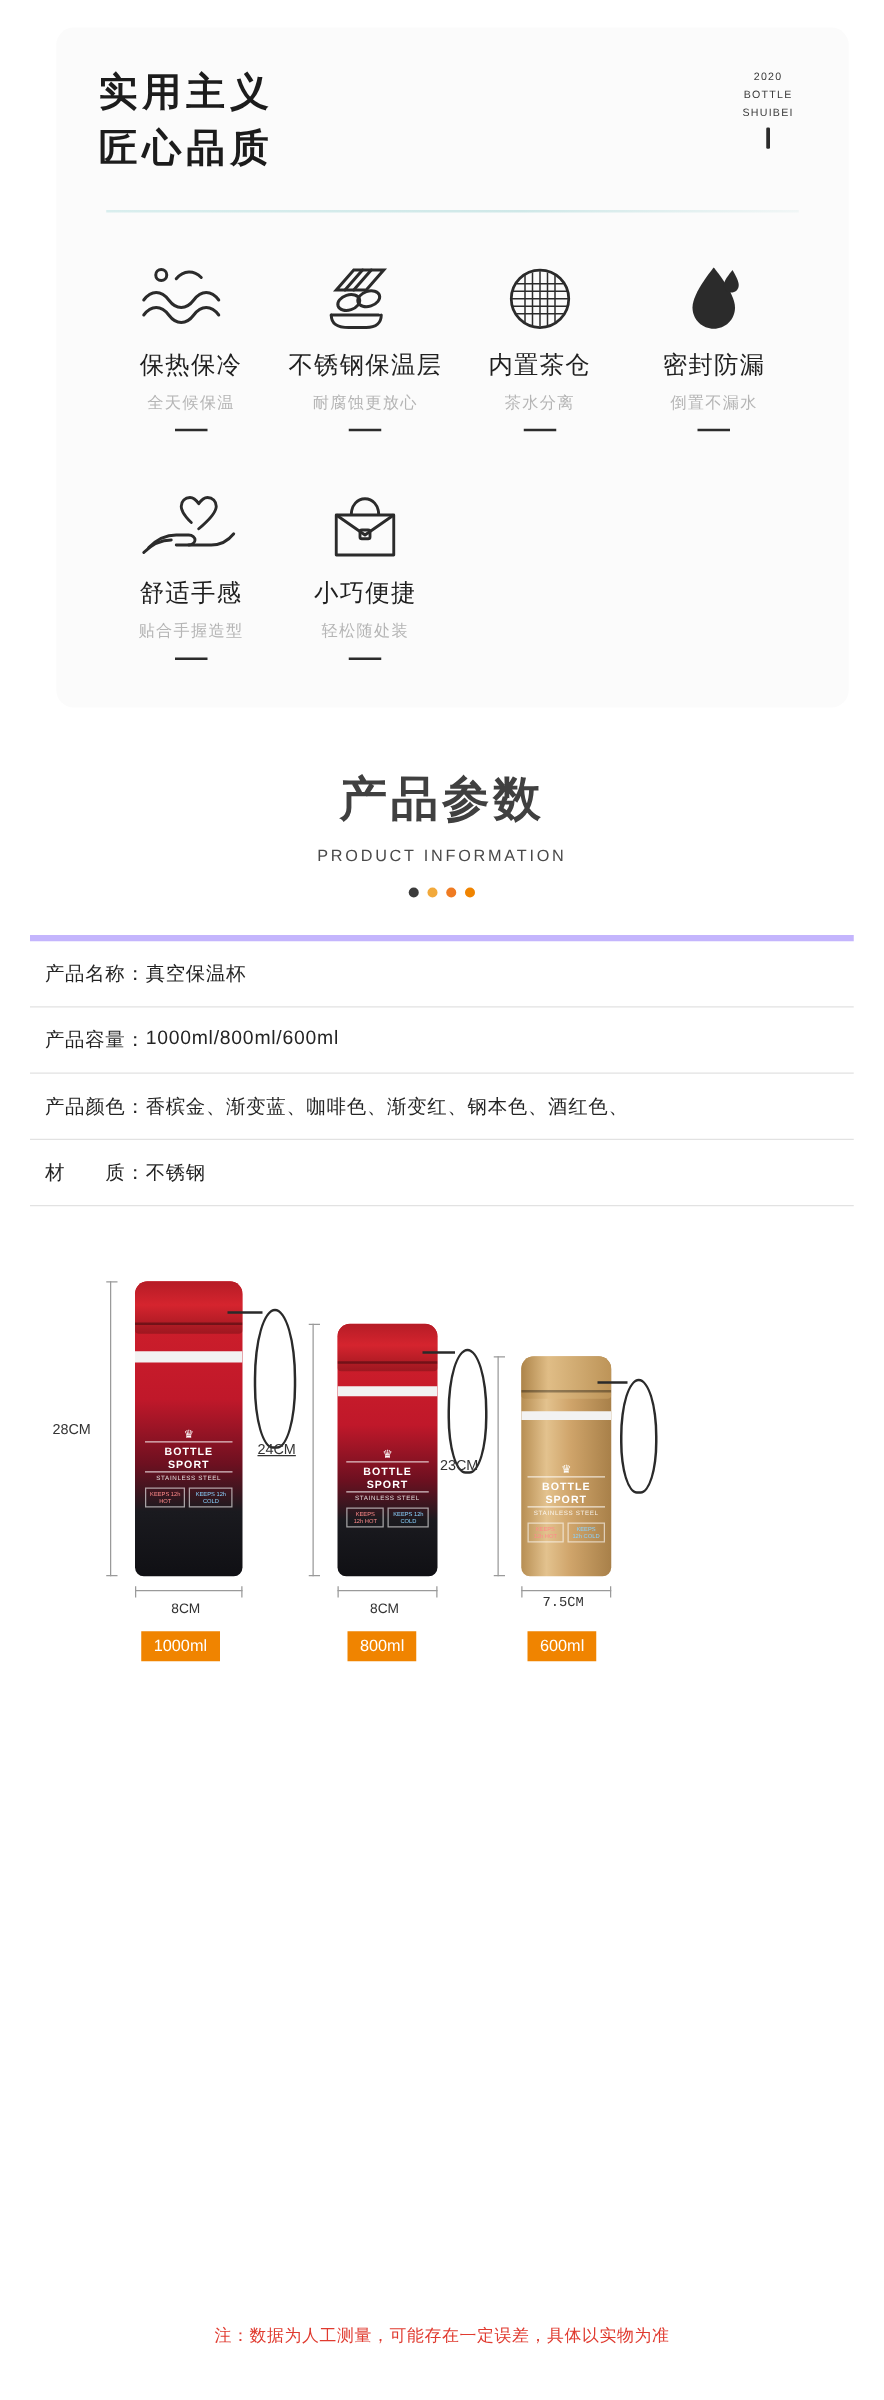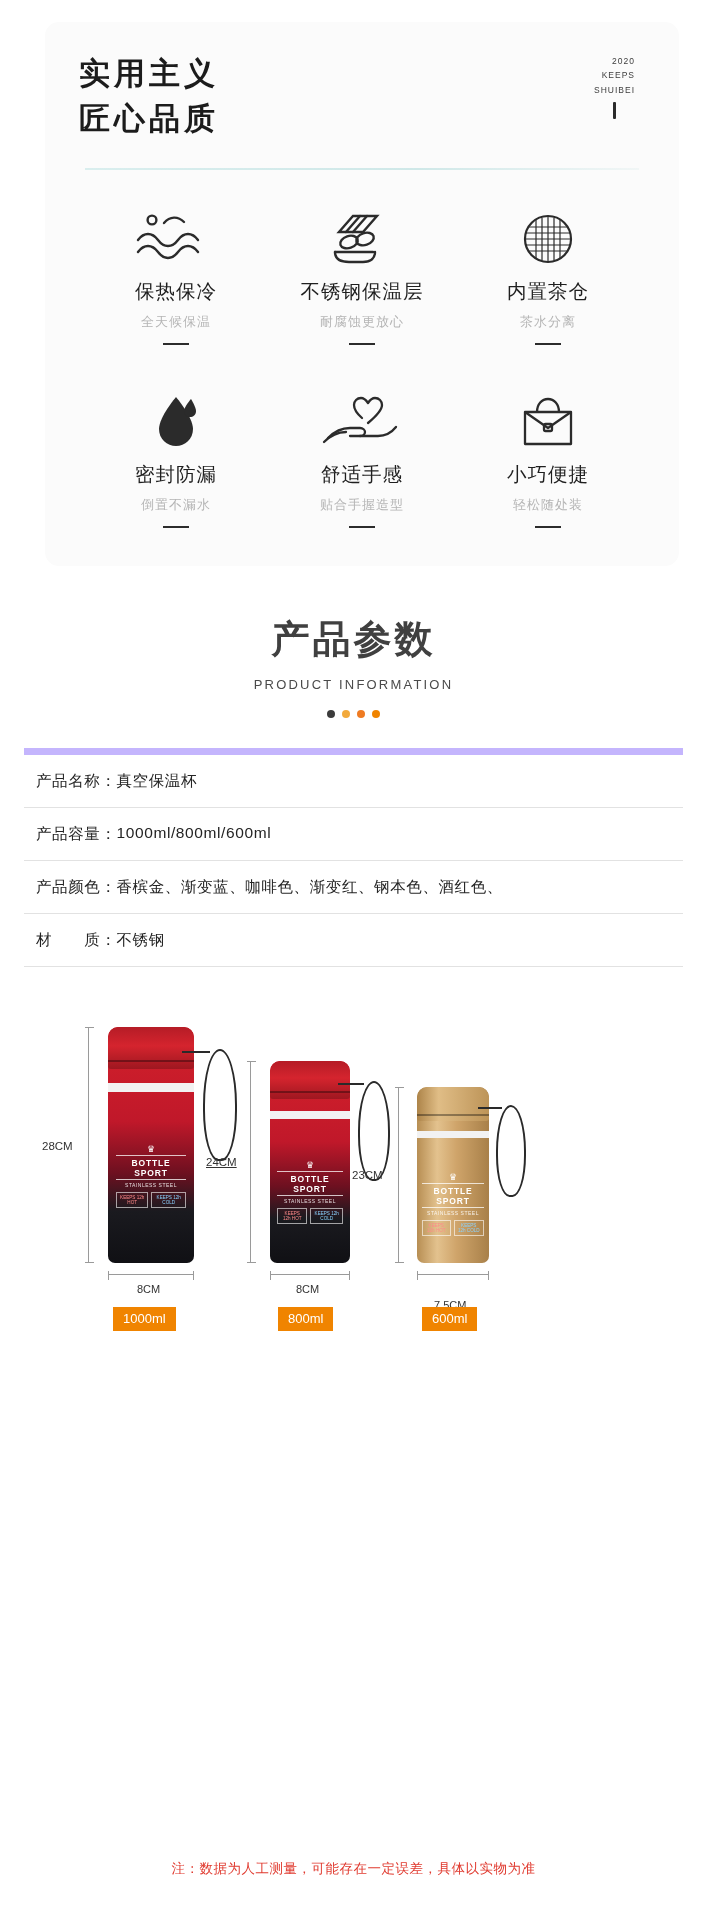--- a/index.html
+++ b/index.html
@@ -25,35 +25,35 @@
     color: #1c1c1c;
     line-height: 1.45;
   }
   .hero-badge {
     position: absolute;
     right: 44px;
     top: 32px;
     text-align: center;
     color: #3c3c3c;
   }
-  .hero-badge div { font-size: 8.5px; letter-spacing: 1px; line-height: 1.7; text-align: right; }
+  .hero-badge div { font-size: 8.5px; letter-spacing: 1px; line-height: 1.7; }
   .hero-badge .bar {
     width: 3px; height: 17px; background: #2b2b2b;
     margin: 5px auto 0 auto; border-radius: 1px;
   }
   .hero-rule {
     height: 2px;
     background: linear-gradient(to right, #d9eeee 0%, #cfe8e8 60%, #f1f6f6 100%);
     margin: 26px 6px 0 6px;
   }
 
   
   .features {
     display: grid;
-    grid-template-columns: repeat(3, 1fr);
+    grid-template-columns: repeat(4, 1fr);
     row-gap: 44px;
     margin-top: 36px;
     padding: 0 4px;
   }
   .feature { text-align: center; }
   .feature .ico {
     height: 66px;
     display: flex;
     align-items: center;
     justify-content: center;
@@ -89,21 +89,21 @@
 
   .spec-list { margin: 30px 24px 0 24px; }
   .spec-row {
     border-bottom: 1px solid #e2e2e2;
     padding: 16px 12px 15px 12px;
     font-size: 15.5px;
     color: #242424;
     letter-spacing: 0.6px;
     display: flex;
   }
-  .spec-row:first-child { border-top: 7px solid #c4b5fd; }
+  .spec-row:first-child { border-top: 5px solid #c4b5fd; }
   .spec-label { white-space: pre; }
 
   
   .sizes {
     margin-top: 56px;
     position: relative;
     height: 300px;
   }
   .bottle-group {
     position: absolute;
@@ -208,21 +208,21 @@
 <body>
 
 <div class="hero-wrap">
   <div class="hero-card">
     <div class="hero-title">
       <div>实用主义</div>
       <div>匠心品质</div>
     </div>
     <div class="hero-badge">
       <div>2020</div>
-      <div>KEEPS</div>
+      <div>BOTTLE</div>
       <div>SHUIBEI</div>
       <div class="bar"></div>
     </div>
     <div class="hero-rule"></div>
 
     <div class="features">
 
       <div class="feature">
         <div class="ico">
           <svg width="92" height="58" viewBox="0 0 92 58" fill="none" stroke="#2b2b2b" stroke-width="2.4" stroke-linecap="round">
@@ -408,18 +408,18 @@
           <span class="cold">KEEPS 12h COLD</span>
         </div>
       </div>
     </div>
     <div class="cap-wire" style="left:61px; top:20px; width:24px;"></div>
     <div class="strap" style="left:79px; top:18px; width:30px; height:92px;"></div>
   </div>
   <div class="dim-v" style="left:398px; bottom:60px; height:176px;"></div>
   <div class="dim-v-label" style="left:352px; bottom:142px;">23CM</div>
   <div class="dim-h" style="left:417px; bottom:48px; width:72px;"></div>
-  <div class="dim-h-label" style="left:434px; bottom:12px;">7.5CM</div>
+  <div class="dim-h-label" style="left:434px; bottom:32px;font-family:Liberation Mono, monospace;">7.5CM</div>
   <div class="cap-tag" style="left:422px; bottom:-8px;">600ml</div>
 
 </div>
 
 <div class="note">注：数据为人工测量，可能存在一定误差，具体以实物为准</div>
 
 </body></html>

